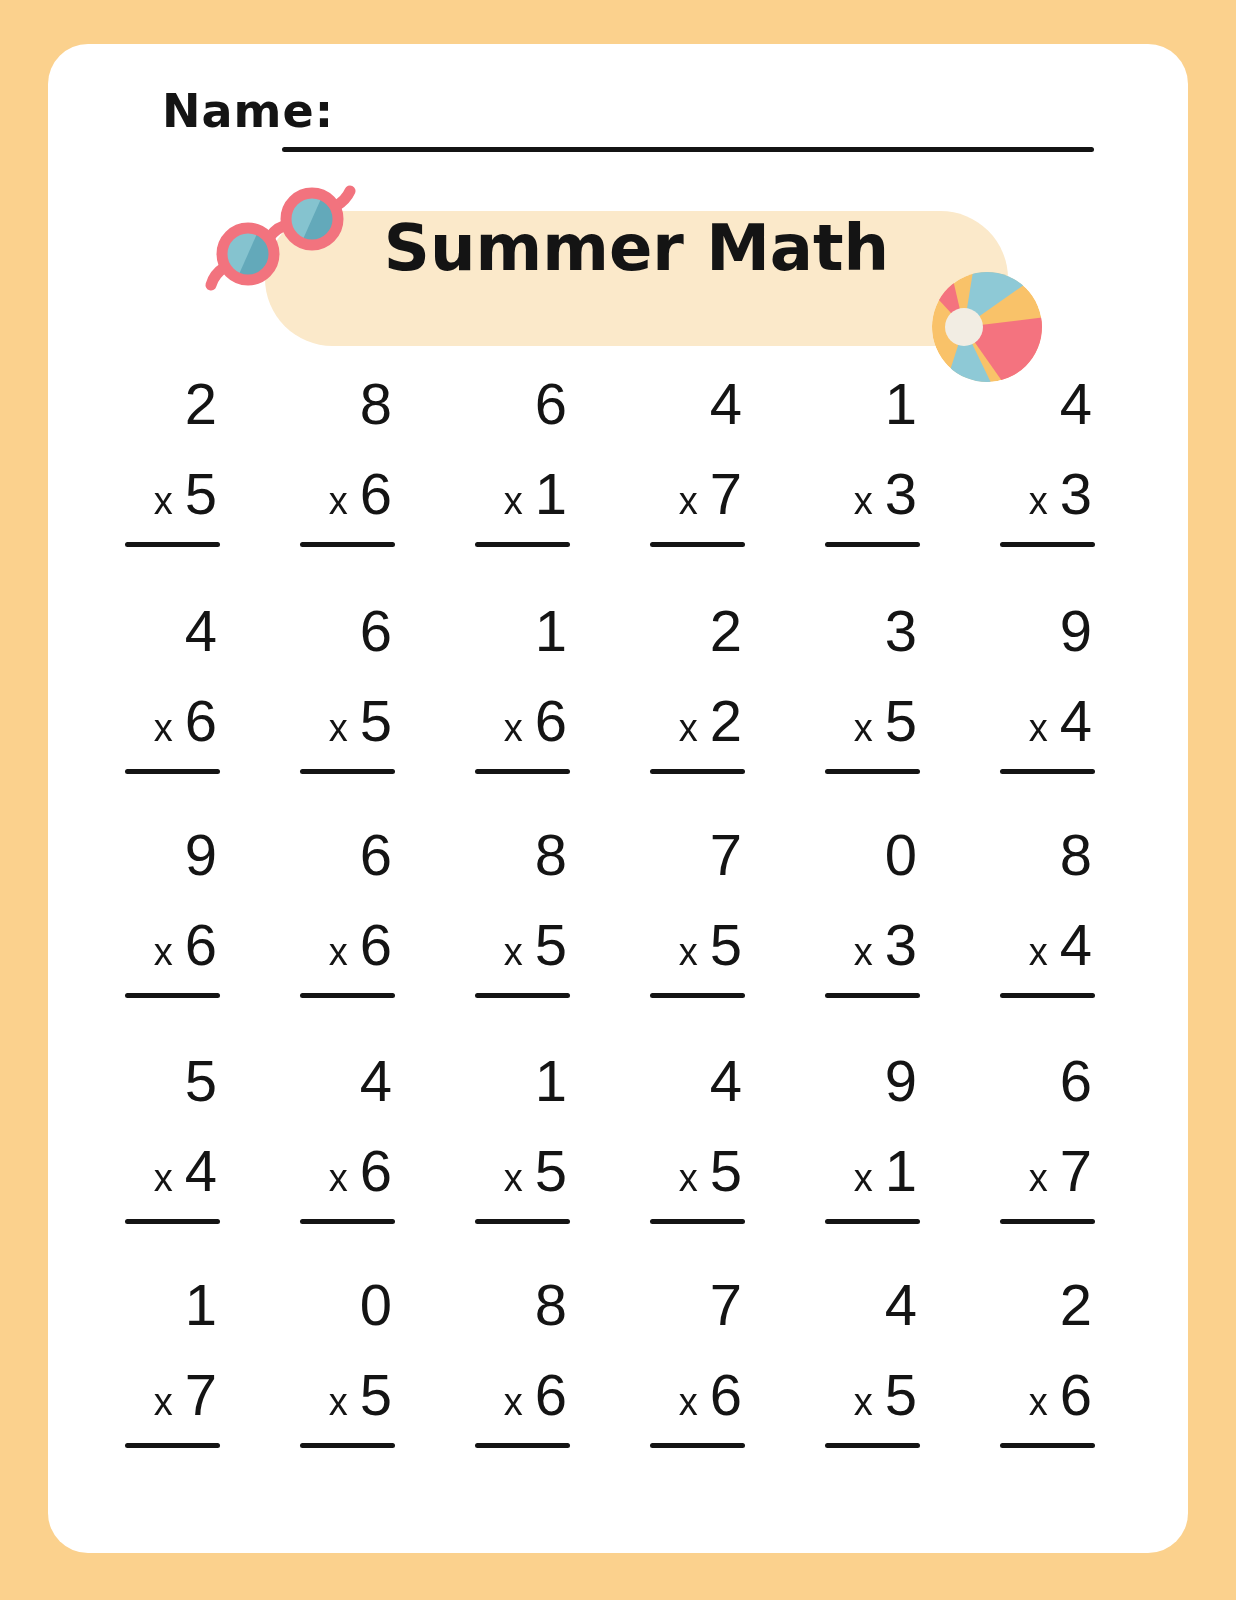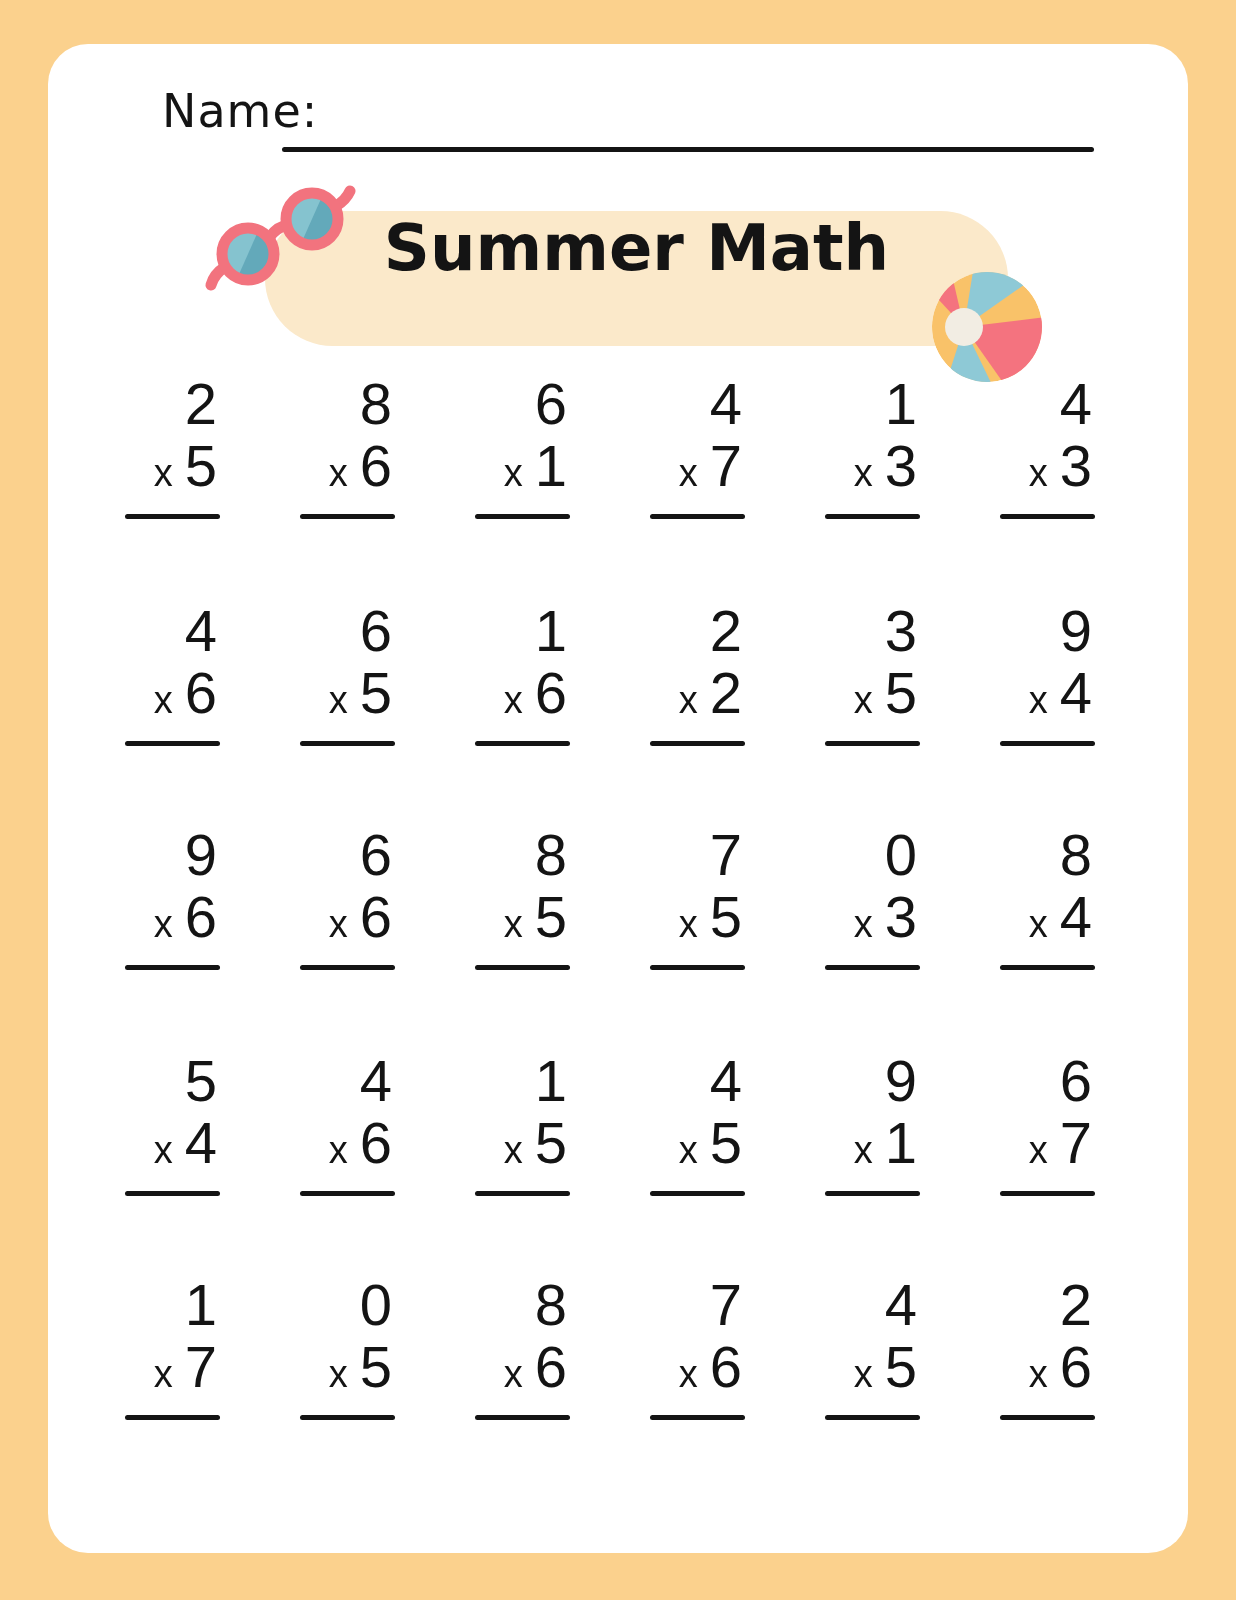--- a/index.html
+++ b/index.html
@@ -13,21 +13,21 @@
   .panel {
     position: absolute;
     left: 48px; top: 44px; right: 48px; bottom: 47px;
     background: var(--panel, #FFFFFF);
     border-radius: 40px;
   }
   .name-label {
     position: absolute;
     left: 162px; top: 84px;
     font-family: "DejaVu Sans", sans-serif;
-    font-size: 46px; font-weight: 400;
+    font-size: 46px; font-weight: 700;
     letter-spacing: 1px;
     color: var(--ink, #141414);
   }
   .name-line {
     position: absolute;
     left: 282px; top: 147px;
     width: 812px; height: 5px;
     background: var(--ink, #141414);
     border-radius: 3px;
   }
@@ -65,20 +65,21 @@
     color: var(--ink, #141414);
     padding-right: 4px;
     letter-spacing: -1px;
   }
   .cell .bot {
     font-size: 58px; line-height: 62px;
     color: var(--ink, #141414);
     padding-right: 4px;
     letter-spacing: -1px;
     white-space: nowrap;
+    margin-top: 28px;
   }
   .cell .op {
     font-size: 38px;
     margin-right: 13px;
   }
   .cell .rule {
     margin-top: 10px;
     height: 5px;
     background: var(--ink, #141414);
     border-radius: 3px;

